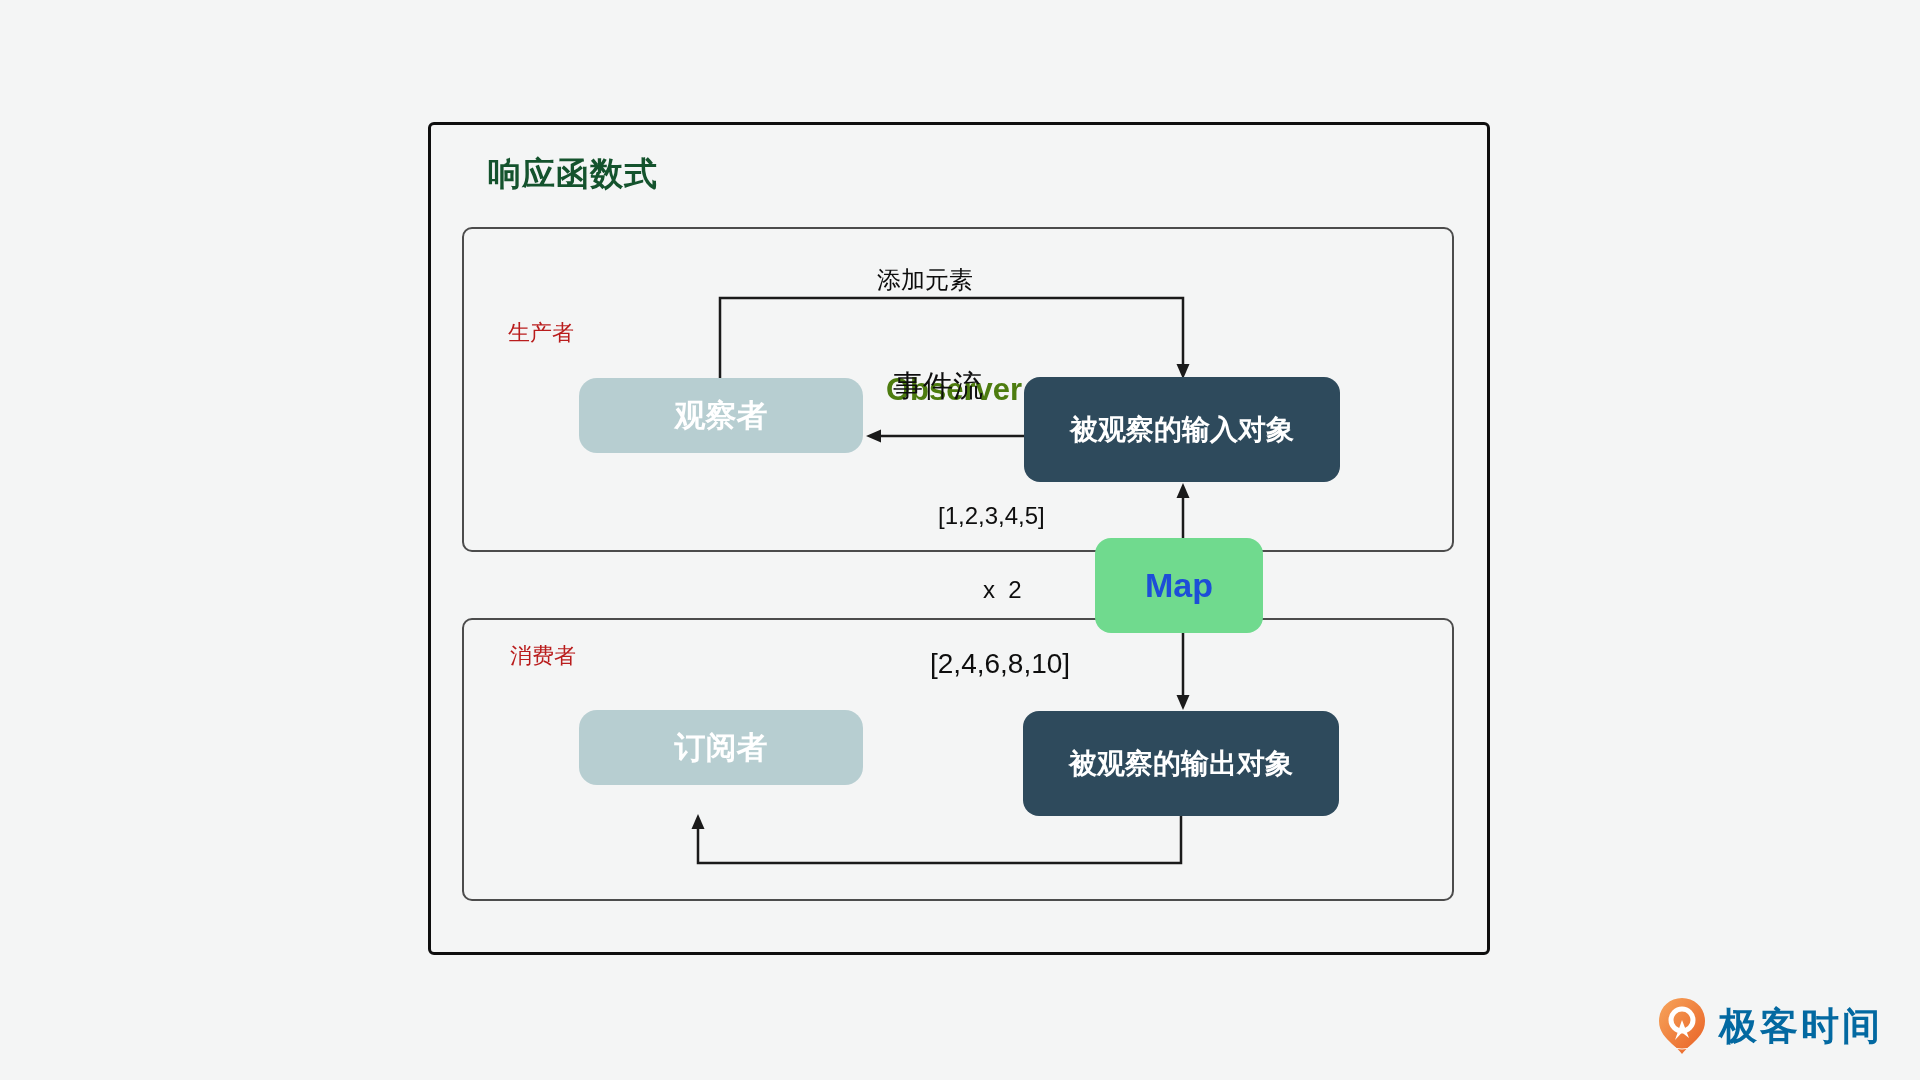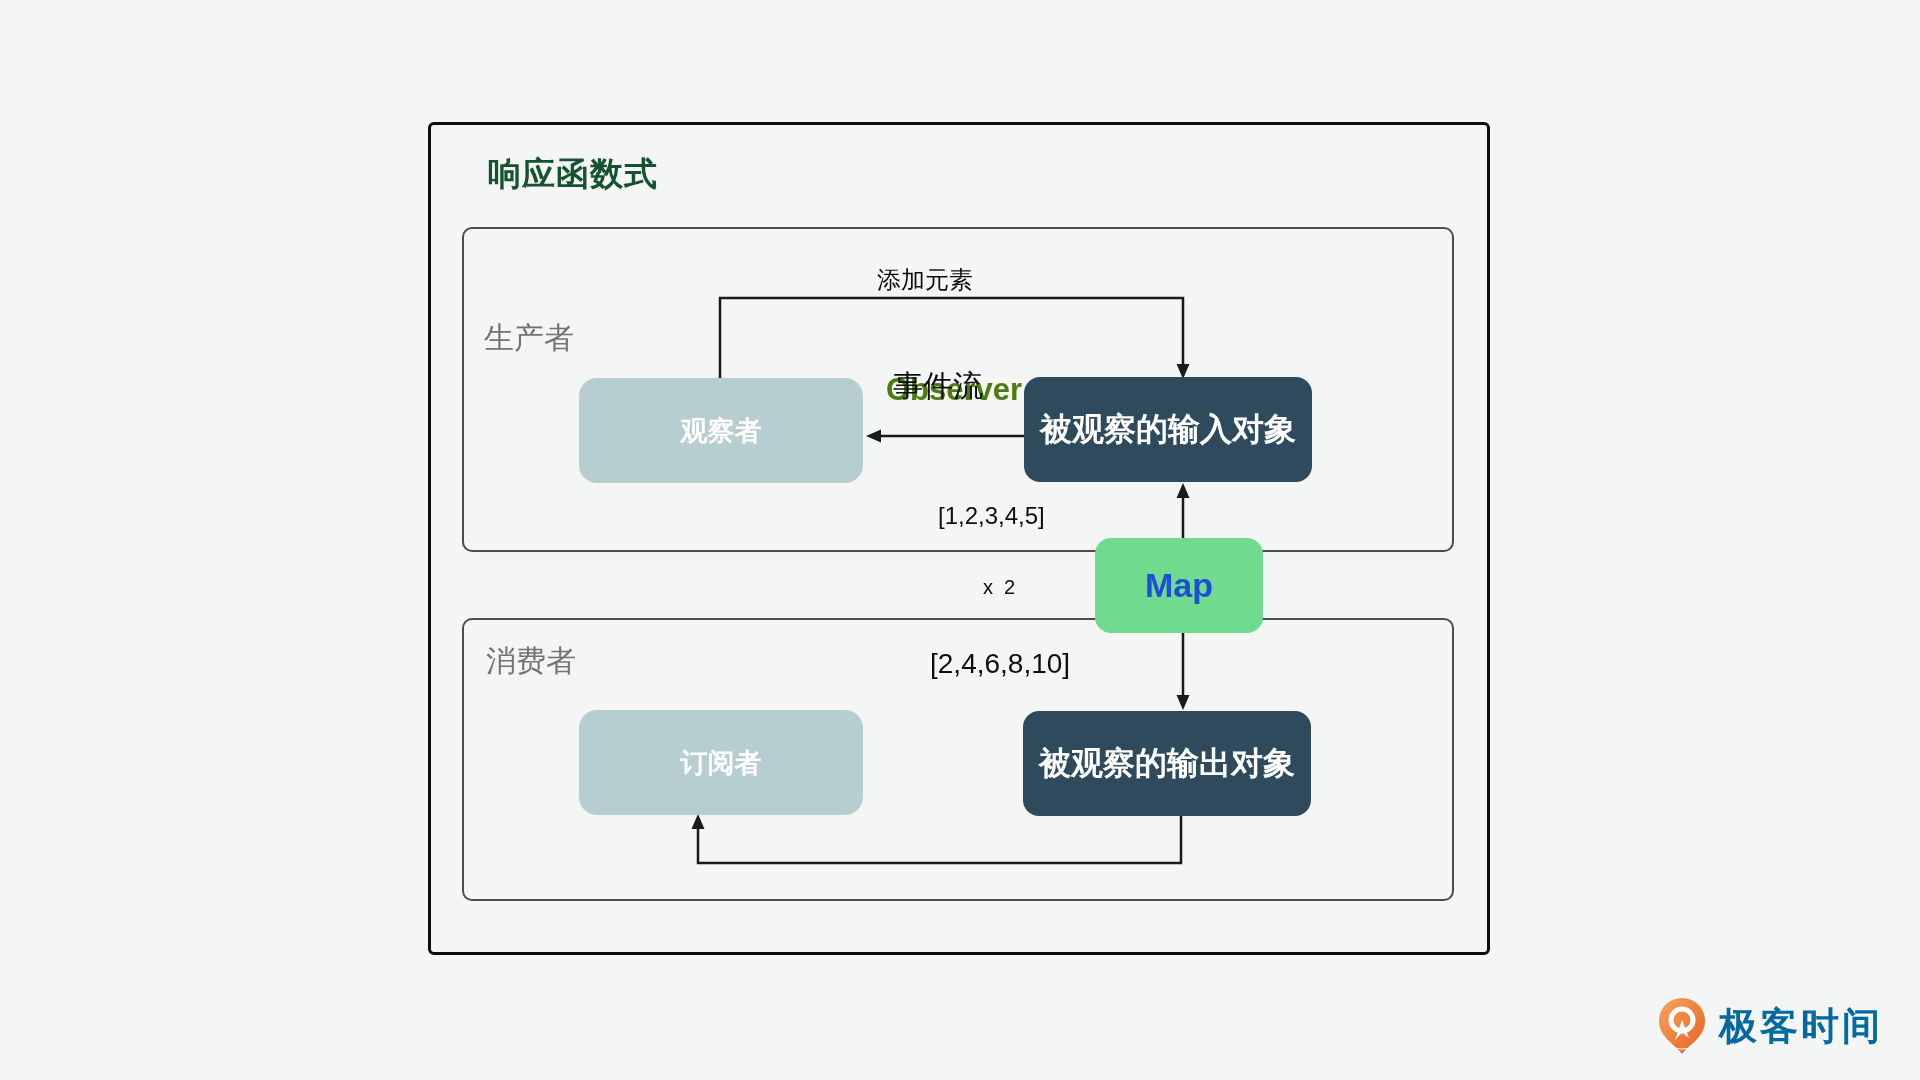--- a/index.html
+++ b/index.html
@@ -15,51 +15,51 @@
     position:absolute; left:488px; top:152px; font-size:33px; font-weight:700;
     color:#14532d; z-index:5; letter-spacing:1px;
   }
   .section-box {
     position:absolute; left:462px; width:992px;
     border:2px solid #4c4c4c; border-radius:10px; z-index:1;
   }
   .producer-box { top:227px; height:325px; }
   .consumer-box { top:618px; height:283px; }
   .section-label {
-    position:absolute; font-size:30px; color:#737373; z-index:5;
+    position:absolute; font-size:22px; color:#b91c1c; z-index:5;margin-left:24px;
   }
   .producer-label { left:484px; top:318px; }
   .consumer-label { left:486px; top:641px; }
 
   .node {
     position:absolute; display:flex; align-items:center; justify-content:center;
     color:#ffffff; font-weight:700; z-index:3;
   }
-  .node-teal { background:#b7ced1; border-radius:18px; font-size:27px; width:284px; height:105px; }
-  .node-navy { background:#2e4a5c; border-radius:16px; font-size:32px; width:288px; height:105px; }
+  .node-teal { background:#b7ced1; border-radius:18px; font-size:31px; width:284px; height:75px; }
+  .node-navy { background:#2e4a5c; border-radius:16px; font-size:28px; width:316px; height:105px; }
   .observer-node   { left:579px; top:378px; }
   .input-obs-node  { left:1024px; top:377px; }
   .subscriber-node { left:579px; top:710px; }
   .output-obs-node { left:1023px; top:711px; }
 
   .map-node {
     position:absolute; left:1095px; top:538px; width:168px; height:95px;
     background:#70da8e; border-radius:16px; display:flex; align-items:center;
     justify-content:center; font-size:34px; font-weight:700; color:#1d4ed8; z-index:4;
   }
 
   .float-label { position:absolute; color:#0e0e0e; z-index:5; }
   .add-element-label { left:877px; top:264px; font-size:24px; }
   .event-stream-label { left:893px; top:366px; font-size:30px; font-weight:400; z-index:5; }
   .event-stream-ghost {
     position:absolute; left:886px; top:372px; font-size:31px; font-weight:700;
     color:#4d7c0f; z-index:4;
   }
   .input-values-label  { left:938px; top:502px; font-size:24px; }
-  .multiply-label      { left:983px; top:576px; font-size:20px; white-space:pre; }
+  .multiply-label      { left:983px; top:576px; font-size:24px; white-space:pre; }
   .output-values-label { left:930px; top:648px; font-size:28px; }
 
   .arrows { position:absolute; left:0; top:0; width:1920px; height:1080px; z-index:2; pointer-events:none; }
 
   .logo {
     position:absolute; left:1658px; top:997px; display:flex; align-items:center; z-index:5;
   }
   .logo-icon { width:48px; height:58px; }
   .logo-text {
     margin-left:13px; font-size:38px; font-weight:600; color:#0369a1; letter-spacing:3px;

